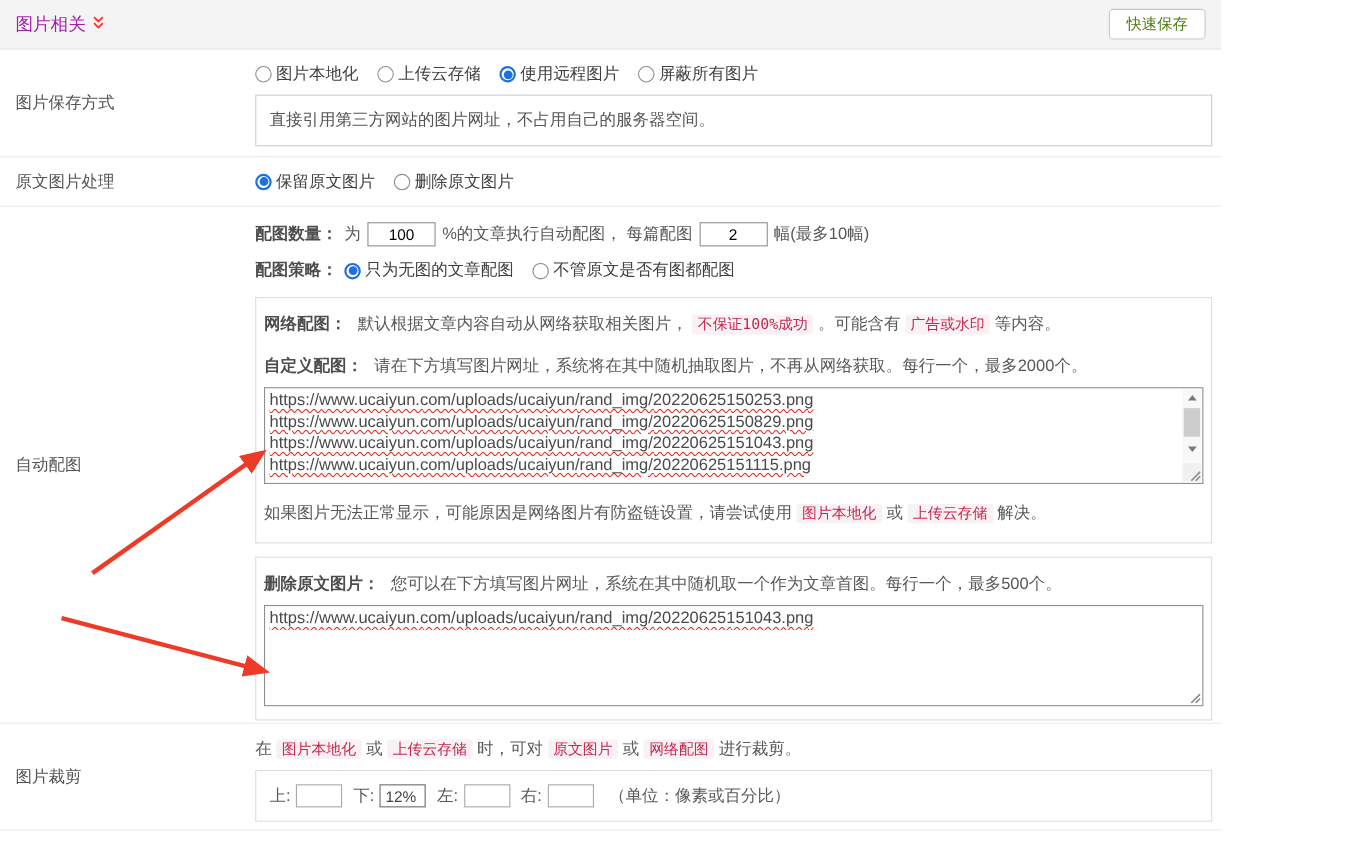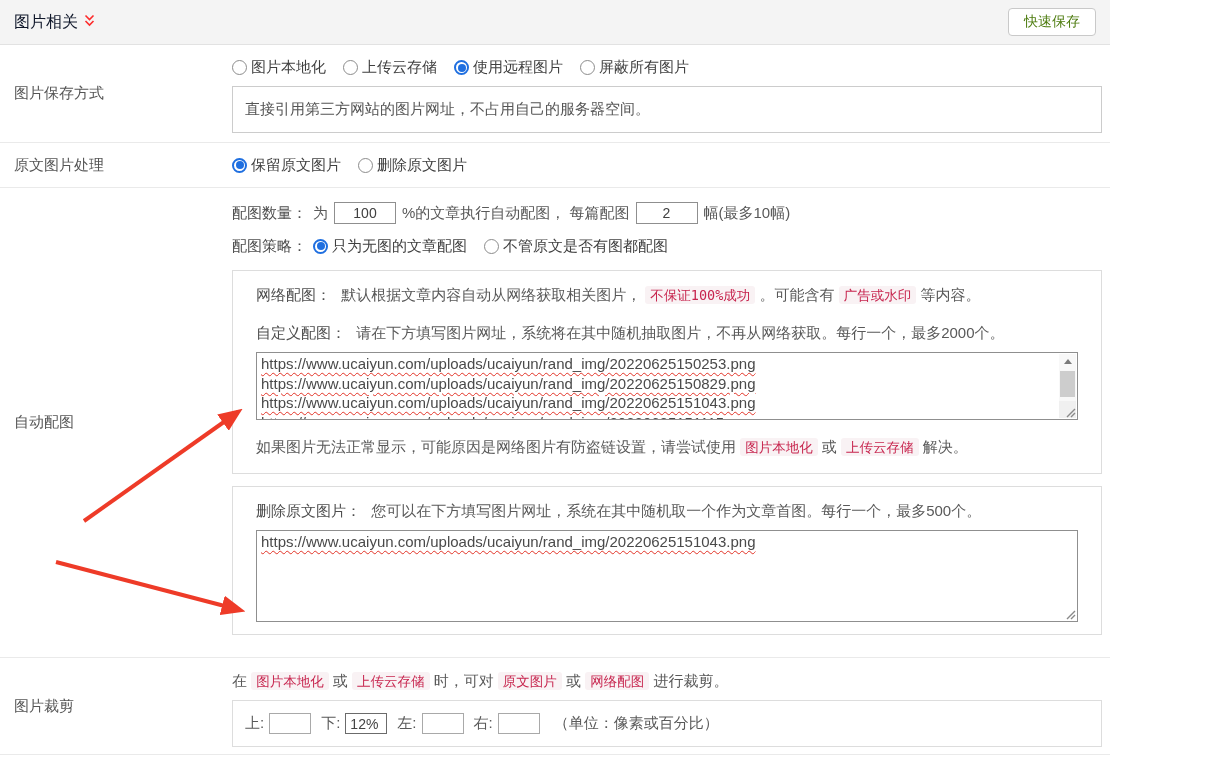--- a/index.html
+++ b/index.html
@@ -3,21 +3,21 @@
 <meta charset="utf-8">
 <style>
   * { box-sizing: border-box; margin: 0; padding: 0; }
   html,body { width:1228px; height:768px; background:#fff; font-family:"Liberation Sans",sans-serif; }
   .page { position:relative; width:1228px; height:768px; overflow:hidden; }
   .container { width:1110px; }
 
   
   .panel-header { height:45px; background:#f4f4f4; border-bottom:1px solid #e2e2e2;
                   display:flex; align-items:center; padding:0 14px; }
-  .panel-title { color:#0f172a; font-size:16px; display:flex; align-items:center; gap:5px; }
+  .panel-title { color:#a21caf; font-size:16px; display:flex; align-items:center; gap:5px; }
   .chev { display:inline-block; margin-top:2px; }
   .quick-save { margin-left:auto; height:28px; padding:0 15px; font-size:14px; color:#4d7c0f;
                 background:#fff; border:1px solid #c9c9c9; border-radius:4px; cursor:pointer; }
 
   
   .form-row { display:flex; border-bottom:1px solid #eaeaea; }
   .label-col { width:232px; padding-left:14px; display:flex; align-items:center;
                color:#555; font-size:15px; flex-shrink:0; }
   .content-col { flex:1; padding-right:8px; color:#595959; font-size:15px; }
 
@@ -36,38 +36,38 @@
                      background:#1f6fe0; border-radius:50%; }
 
   .row-save .content-col { padding-top:13px; }
   .desc-box { margin-top:9px; border:1px solid #ccc; height:47px; display:flex; align-items:center;
               padding:0 12px; color:#555; }
 
   .row-orig .content-col { display:flex; align-items:center; }
 
   
   .row-auto .content-col { padding-top:12px; }
-  .blabel { font-weight:normal; color:#4d4d4d; margin-right:6px;text-align:center; }
+  .blabel { font-weight:bold; color:#4d4d4d; margin-right:6px;text-align:center; }
   .inline-line { display:flex; align-items:center; line-height:26px; }
   .num-input { width:62px; height:22px; border:1px solid #8f8f8f; text-align:center; font-size:14px;
-               color:#404040; margin:0 6px; background:#fff; }
+               color:#000000; margin:0 6px; background:#fff; }
   .strategy-line { margin-top:7px; }
 
-  .sub-box { border:1px solid #ddd; padding:12px 23px; }
+  .sub-box { border:1px solid #ddd; padding:12px 7px; }
   .box-network { margin-top:11px; }
   .box-first { margin-top:12px; }
   .rich-line { line-height:23px; color:#595959; }
   .mb15 { margin-bottom:14px; }
   .mb8 { margin-bottom:8px; }
   .hl { color:#c7254e; background:#f9f2f4; padding:1px 5px; border-radius:3px;
         font-family:"DejaVu Sans Mono",monospace; font-size:13.5px; }
 
   .fake-ta { position:relative; border:1px solid #8f8f8f; background:#fff; overflow:hidden;
              font-size:15px; line-height:19.5px; color:#4a4a4a; padding:1px 22px 0 4px; }
-  .ta-urls { height:68px; }
+  .ta-urls { height:88px; }
   .ta-first { height:92px; }
   .url-line { white-space:nowrap; }
   .squiggle { text-decoration:underline wavy #e23327 1px; text-underline-offset:3px; }
 
   
   .sbar { position:absolute; top:1px; right:1px; bottom:18px; width:17px; background:#f8f8f8; }
   .sbtn { height:15px; display:flex; align-items:center; justify-content:center; }
   .tri-up { width:0; height:0; border-left:4px solid transparent; border-right:4px solid transparent;
             border-bottom:5px solid #7a7a7a; }
   .tri-down { width:0; height:0; border-left:4px solid transparent; border-right:4px solid transparent;

